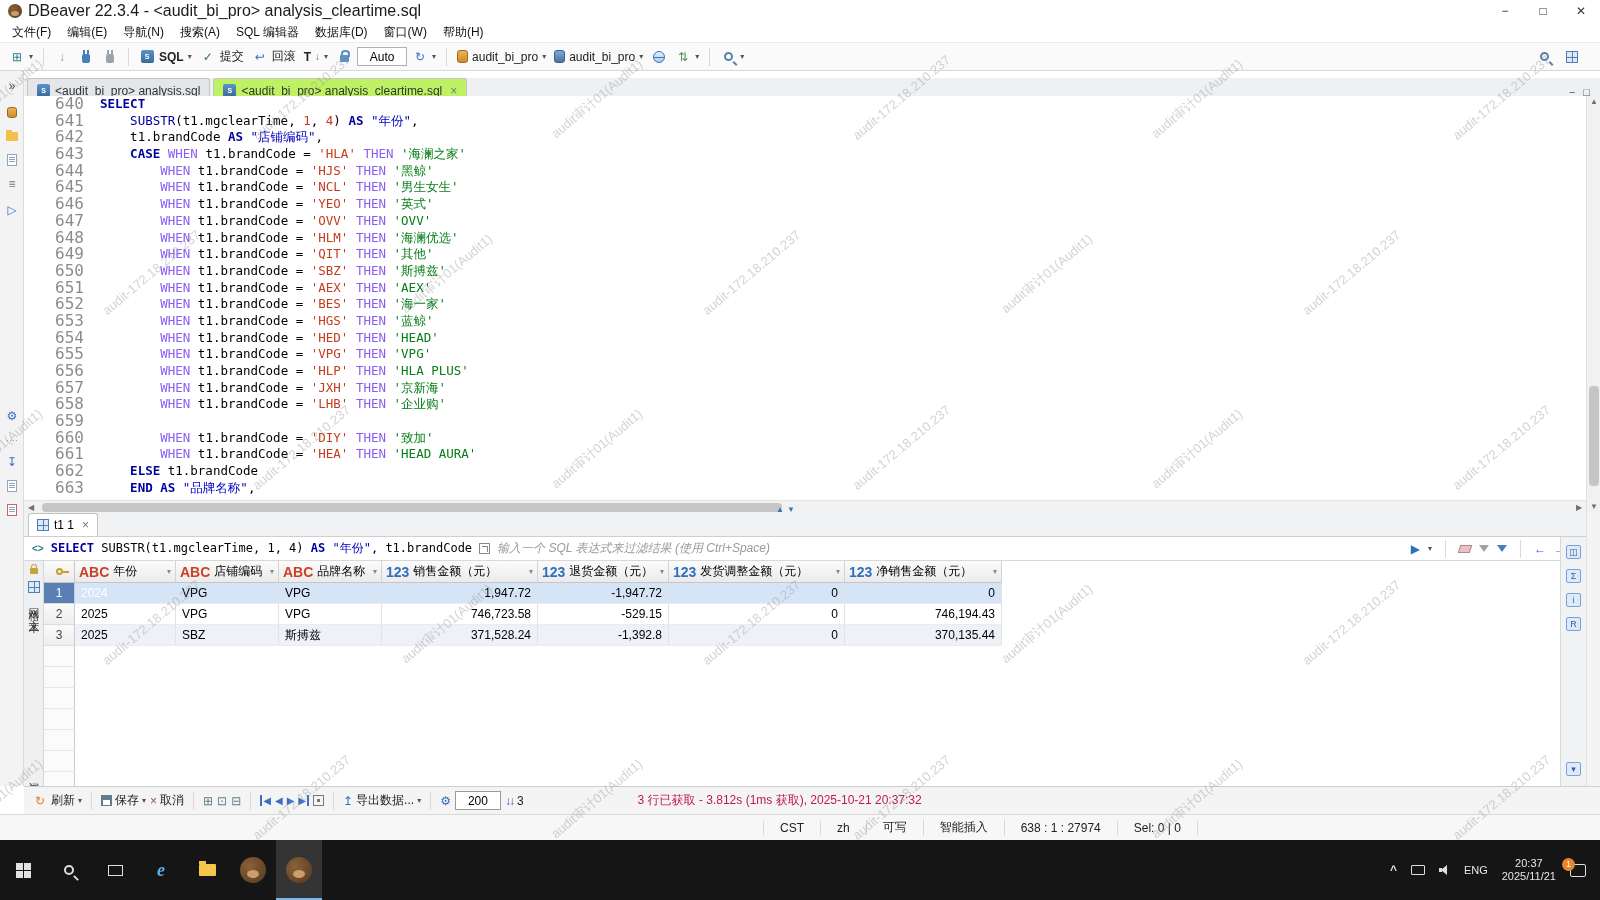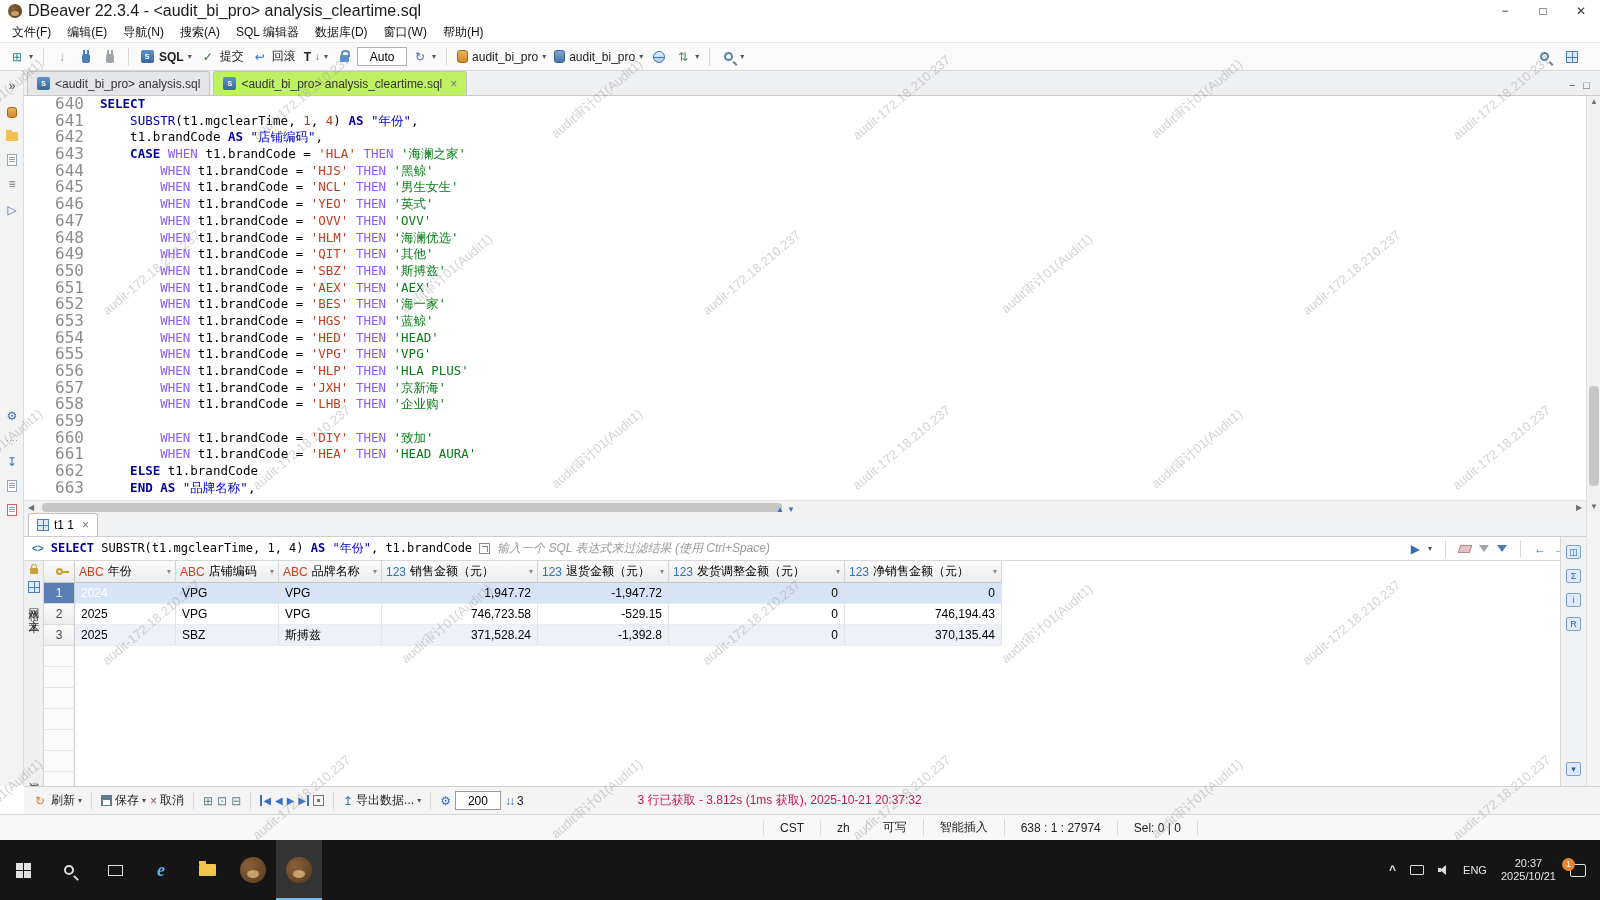--- a/index.html
+++ b/index.html
@@ -33,21 +33,21 @@
   .plug:before{left:1px}.plug:after{right:1px}
   .plug.off{background:#9aa4ad}.plug.off:before,.plug.off:after{background:#9aa4ad}
   .lock-ico{width:9px;height:7px;background:#5b8fc9;border-radius:1px;position:relative;margin-top:4px}
   .lock-ico:before{content:"";position:absolute;left:1px;top:-5px;width:5px;height:5px;border:2px solid #5b8fc9;border-bottom:none;border-radius:4px 4px 0 0}
   .mag{width:9px;height:9px;border:2px solid #5a81a8;border-radius:50%;position:relative}
   .mag:after{content:"";position:absolute;width:2px;height:5px;background:#5a81a8;transform:rotate(-45deg);left:8px;top:7px}
   .globe{width:12px;height:12px;border:1px solid #3f74ae;border-radius:50%;background:linear-gradient(#dff0ff,#a8cdeb);position:relative}
   .globe:after{content:"";position:absolute;left:0;top:5px;width:10px;height:1px;background:#3f74ae}
 
   
-  .tabbar{position:absolute;left:0;top:71px;width:1600px;height:25px;background:#eff0f2;border-bottom:1px solid #c9c9c9;display:flex;align-items:flex-end}
+  .tabbar{position:absolute;left:0;top:78px;width:1600px;height:25px;background:#eff0f2;border-bottom:1px solid #c9c9c9;display:flex;align-items:flex-end}
   .tab{height:24px;display:flex;align-items:center;gap:5px;padding:0 9px;border:1px solid #c3c3c3;border-bottom:none;border-radius:3px 3px 0 0;background:#e4e6e9;color:#333;margin-left:3px;white-space:nowrap}
   .tab.active{background:#bef264}
   .tab-close{color:#777;font-size:12px;margin-left:3px}
   .sql-file-icon{width:13px;height:13px;background:linear-gradient(#5e93c8,#39689a);color:#fff;font-size:7px;font-weight:bold;display:flex;align-items:center;justify-content:center;border-radius:2px;flex:none}
   .tabbar-left-ico{width:18px;height:16px;margin:0 2px 3px 4px;color:#666;font-size:11px;display:flex;align-items:center;justify-content:center}
   .tabbar-right{margin-left:auto;display:flex;gap:8px;padding:0 10px 4px 0;color:#555;font-size:11px}
 
   
   .leftrail{position:absolute;left:0;top:71px;width:24px;height:715px;background:#f3f3f3;border-right:1px solid #dcdcdc}
   .rail-icon{position:absolute;left:3px;width:18px;height:18px;display:flex;align-items:center;justify-content:center;font-size:12px}
@@ -102,21 +102,21 @@
   .mini-lock{width:8px;height:6px;background:#caa23a;border-radius:1px;position:relative;margin-top:2px}
   .mini-lock:before{content:"";position:absolute;top:-4px;left:1px;width:4px;height:4px;border:1.5px solid #caa23a;border-bottom:none;border-radius:3px 3px 0 0}
   .rail-record{margin-top:auto;margin-bottom:8px}
 
   .grid{position:absolute;left:44px;top:561px;width:1516px;height:225px;background:#fff;overflow:hidden}
   .grid-header{display:flex;height:22px}
   .gh-corner{width:31px;height:22px;background:linear-gradient(#fbfbfb,#ebebeb);border-right:1px solid #c9c9c9;border-bottom:1px solid #c6c6c6;display:flex;align-items:center;justify-content:center;flex:none}
   .key-ico{width:7px;height:7px;border:2px solid #c8a028;border-radius:50%;position:relative}
   .key-ico:after{content:"";position:absolute;left:5px;top:1px;width:6px;height:2px;background:#c8a028}
   .gh-cell{display:flex;align-items:center;gap:4px;background:linear-gradient(#fbfbfb,#ebebeb);border-right:1px solid #d4d4d4;border-bottom:1px solid #c6c6c6;height:22px;padding:0 4px;flex:none;overflow:hidden}
-  .type-badge{font-size:12px;font-weight:normal;flex:none}
+  .type-badge{font-size:14px;font-weight:bold;flex:none}
   .type-badge.str{color:#cc4125}
   .type-badge.num{color:#2f6fbd}
   .gh-label{flex:1;white-space:nowrap;overflow:hidden}
   .gh-caret{color:#8a8a8a;font-size:8px;flex:none}
   .g-row{display:flex;height:21px;line-height:20px}
   .g-rn{width:31px;background:linear-gradient(#fafafa,#ededed);border-right:1px solid #cccccc;border-bottom:1px solid #dcdcdc;text-align:center;color:#444;flex:none}
   .g-rn.cur{background:#5a7fb5;color:#fff}
   .g-cell{border-right:1px solid #e3e3e3;border-bottom:1px solid #ececec;padding:0 6px;overflow:hidden;white-space:nowrap;flex:none}
   .g-cell.num{text-align:right}
   .g-row.stripe .g-cell{background:#eef2f8}
@@ -673,21 +673,21 @@
       <span class="beaver"></span>
     </span>
   <span class="tb-item tb-active">
       <span class="beaver"></span>
     </span>
   <div class="tray">
     <span class="chev">^</span>
     <span class="mon"></span>
     <span class="spkr"></span>
     <span style="font-size:11px">ENG</span>
-    <span class="clockbox"><span>20:37</span><br><span>2025/10/21</span></span>
+    <span class="clockbox"><span>20:37</span><br><span>2025/11/21</span></span>
     <span class="notif">
         <span class="badge">1</span>
       </span>
   </div>
 </div>
 
 <div id="watermarks">
     <div class="wm" style="left: -60px; top: 90px;">audit审计01(Audit1)</div>
     <div class="wm" style="left: 240px; top: 90px;">audit-172.18.210.237</div>
     <div class="wm" style="left: 540px; top: 90px;">audit审计01(Audit1)</div>

